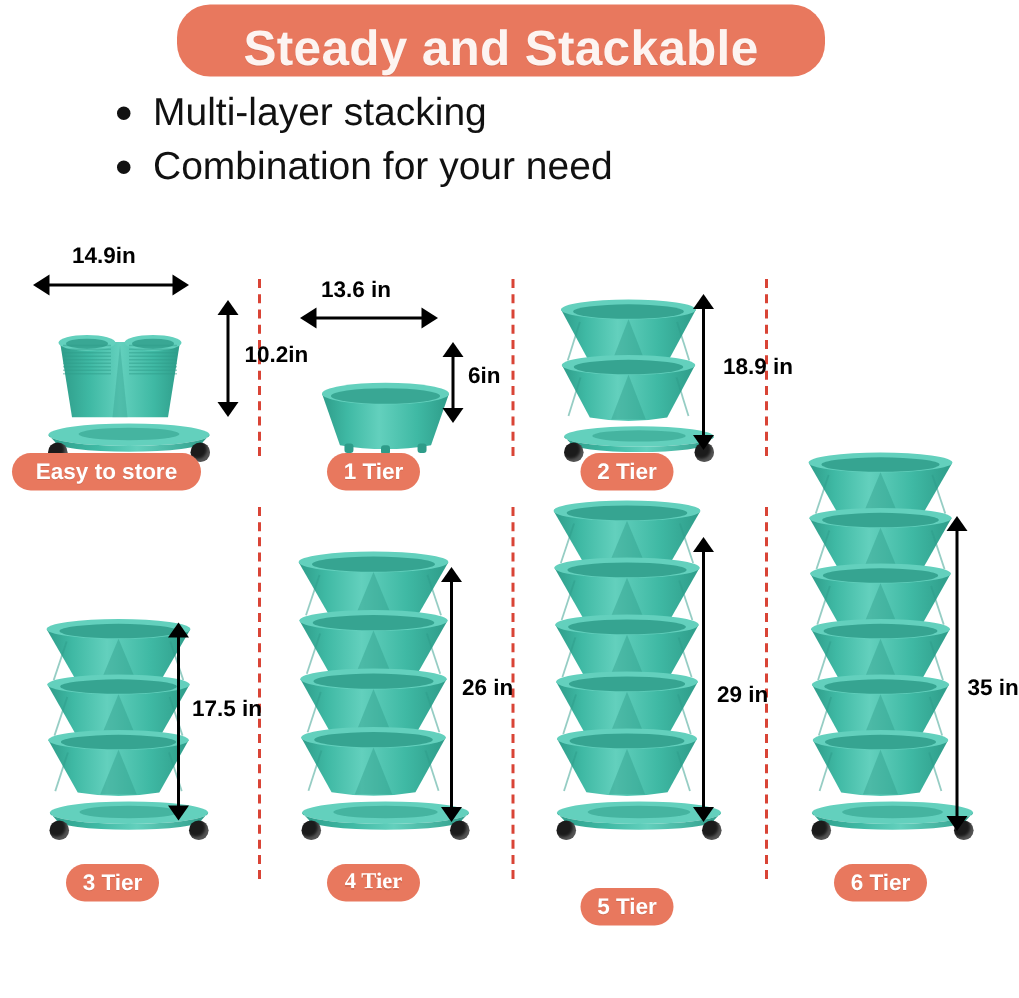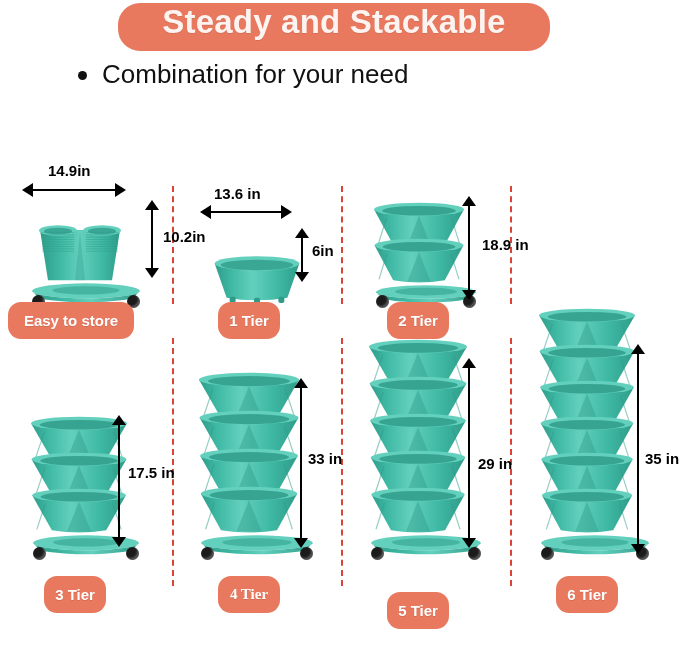--- a/index.html
+++ b/index.html
@@ -4,21 +4,21 @@
 <style>
   html,body{margin:0;padding:0;background:#ffffff;}
   body{width:679px;height:665px;overflow:hidden;
        font-family:"Liberation Sans","DejaVu Sans",sans-serif;color:#111;}
   .page{position:relative;width:679px;height:665px;background:#fff;}
 
   
   .title-badge{
     position:absolute;left:118px;top:3px;width:432px;height:48px;
     background:#e8785e;border-radius:22px;
-    display:flex;align-items:flex-start;justify-content:center;
+    display:flex;align-items:flex-end;justify-content:center;
   }
   .title-badge span{
     color:#fdf4f1;font-size:33px;font-weight:bold;letter-spacing:.2px;
     text-shadow:0 1px 0 rgba(0,0,0,.08);
   }
   .bullets{position:absolute;left:78px;top:58px;width:500px;}
   .bullet-row{display:flex;align-items:flex-start;margin-bottom:3px;}
   .bullet-dot{
     width:9px;height:9px;border-radius:50%;background:#111;
     margin-top:13px;margin-right:15px;flex:0 0 auto;
@@ -62,21 +62,21 @@
     border-top:7px solid transparent;border-bottom:7px solid transparent;
   }
   .dim-h .ar-l{left:0;border-right:11px solid #000;}
   .dim-h .ar-r{right:0;border-left:11px solid #000;}
 
   .dim-label{position:absolute;font-size:15px;font-weight:bold;color:#000;
              white-space:nowrap;}
 
   
   .pill{
-    position:absolute;height:37px;background:#e8785e;border-radius:13px;
+    position:absolute;height:25px;background:#e8785e;border-radius:13px;
     display:flex;align-items:center;justify-content:center;
     color:#fff;font-size:15px;font-weight:bold;white-space:nowrap;
     text-shadow:0 1px 0 rgba(0,0,0,.1);
   }
 
   
   .footer{
     position:absolute;left:0;right:0;top:630px;text-align:center;
     font-size:20px;font-weight:bold;color:#111;
   }
@@ -84,20 +84,24 @@
 </head>
 <body>
 
 <div class="page">
 
   <div class="title-badge">
     <span>Steady and Stackable</span>
   </div>
 
   <div class="bullets">
+    <div class="bullet-row">
+      <div class="bullet-dot"></div>
+      <div class="bullet-txt">Multi-layer stacking</div>
+    </div>
     <div class="bullet-row">
       <div class="bullet-dot"></div>
       <div class="bullet-txt">Combination for your need</div>
     </div>
   </div>
 
   <div class="divider d-top" style="left:172px;"></div>
   <div class="divider d-top" style="left:341px;"></div>
   <div class="divider d-top" style="left:510px;"></div>
   <div class="divider d-bot" style="left:172px;"></div>
@@ -515,21 +519,21 @@
                <span class="caster" style="left:2px;"></span>
                <span class="caster" style="right:2px;"></span>
              </div>
         </div>
       </div>
       <div class="dim-v" style="left: 294px; top: 378px; height: 170px;">
         <span class="ar-up"></span>
         <span class="bar"></span>
         <span class="ar-dn"></span>
       </div>
-      <div class="dim-label" style="left: 308px; top: 450px;">33 in</div>
+      <div class="dim-label" style="left: 308px; top: 450px;">26 in</div>
       <div class="pill" style="left: 218px; top: 576px; width: 62px; font-family: Liberation Serif, serif;">4 Tier</div>
       <div class="cell" style="left: 341px; top: 340px; width: 169px; height: 220px;">
         <div class="pot-stack">
           <div class="tier" style="margin-bottom:-14px;">
                  
   <svg width="98" height="47" viewBox="0 0 98 47">
     <defs>
       <linearGradient id="g98_47" x1="0" y1="0" x2="1" y2="0">
         <stop offset="0" stop-color="#2e9c89"></stop>
         <stop offset=".18" stop-color="#3fb9a4"></stop>

